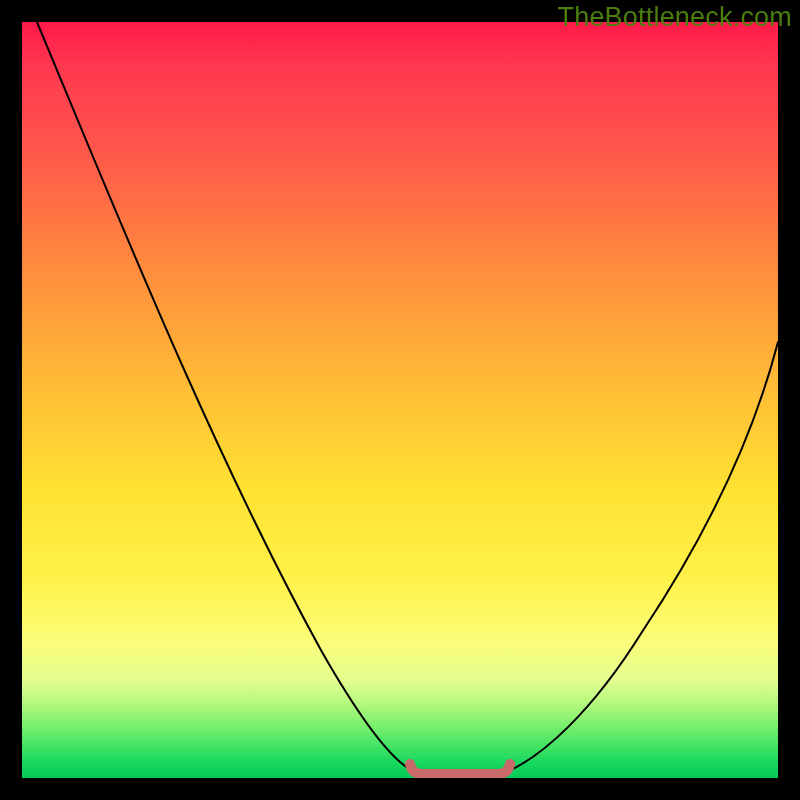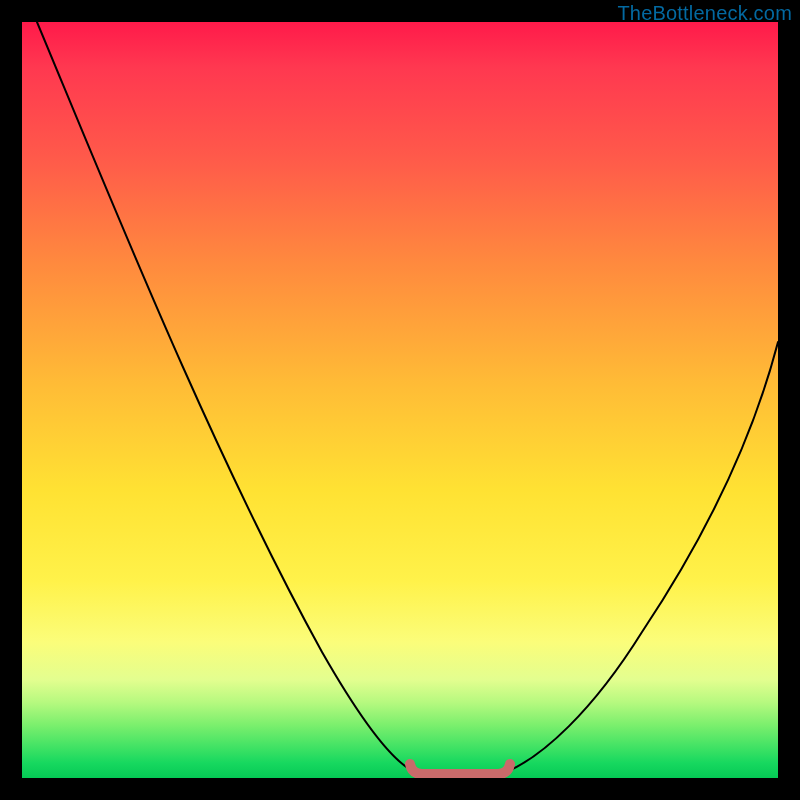--- a/index.html
+++ b/index.html
@@ -31,22 +31,22 @@
       #7bef6d 93%,
       #3fe264 96%,
       #17d85f 98%,
       #05c955 100%
     );
   }
   .watermark {
     position: absolute;
     top: 2px;
     right: 8px;
-    color: #0369a1;
-    font-size: 20px;
+    color: #4d7c0f;
+    font-size: 27px;
     letter-spacing: 0.2px;
     font-weight: 500;
     text-align: center;
   }
   svg.curve {
     position: absolute;
     left: 0;
     top: 0;
     width: 756px;
     height: 756px;

